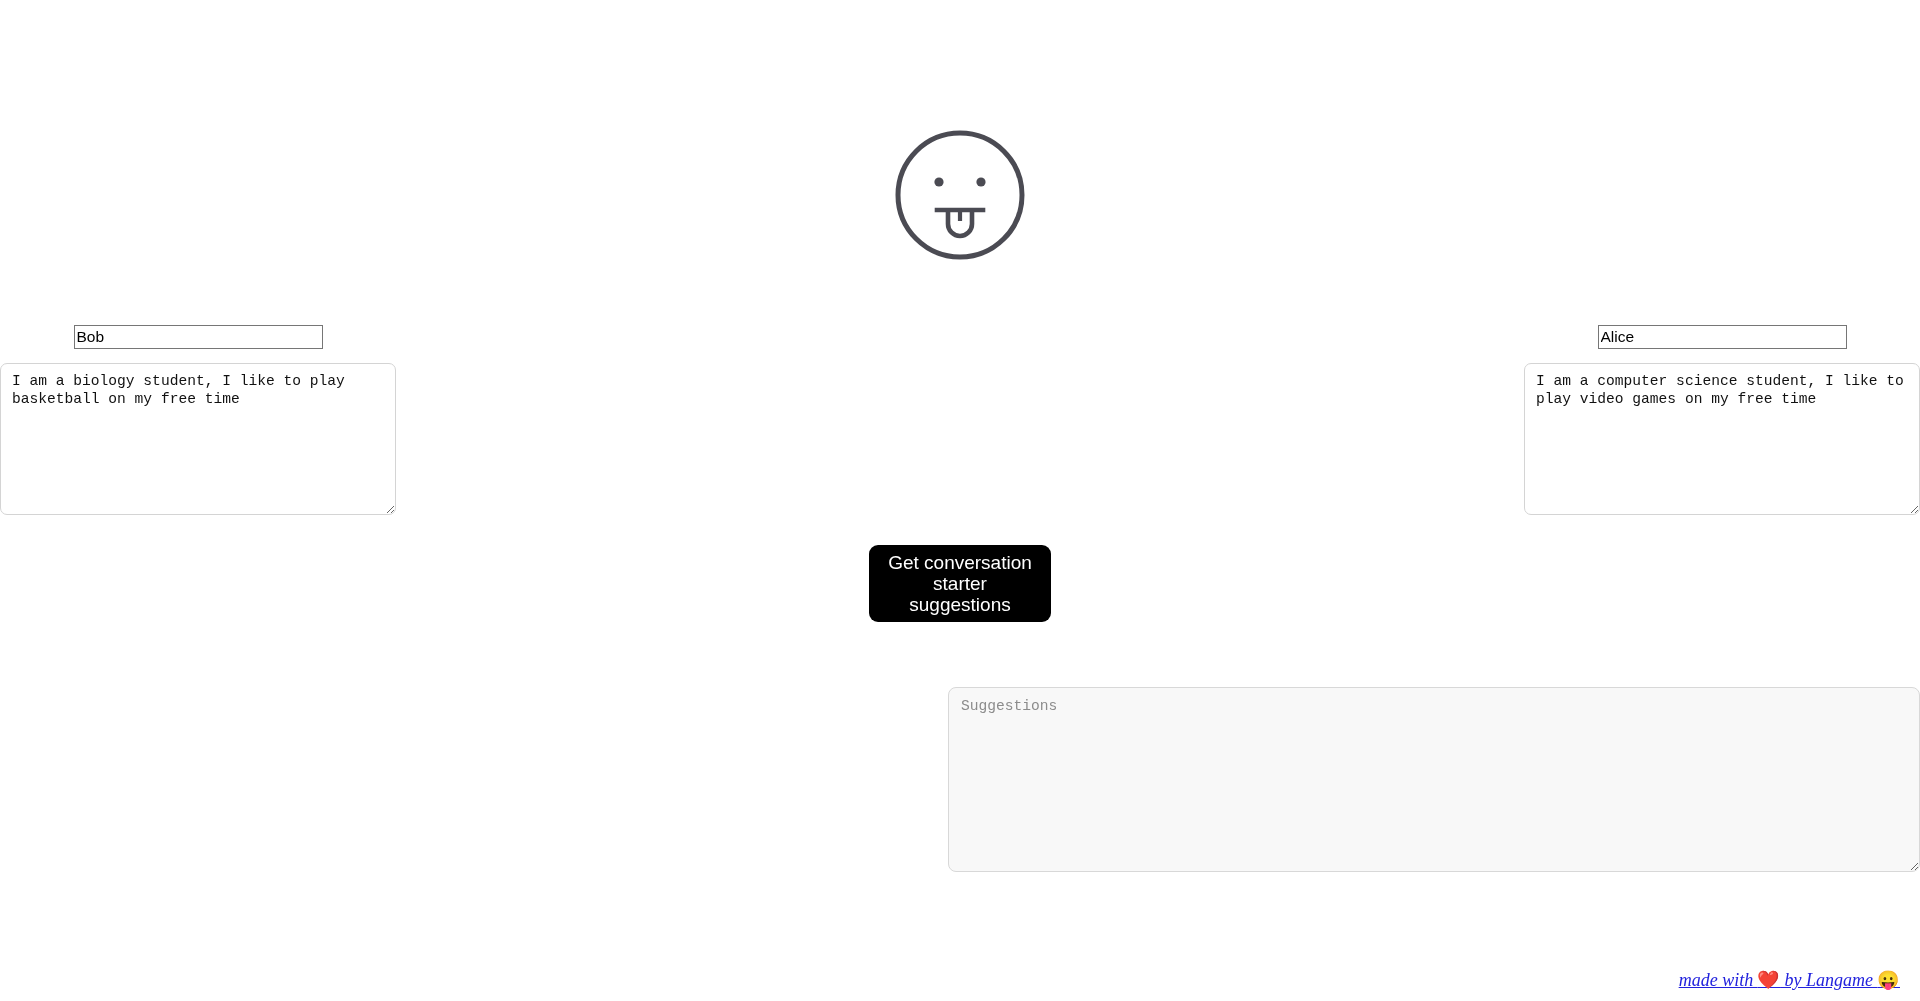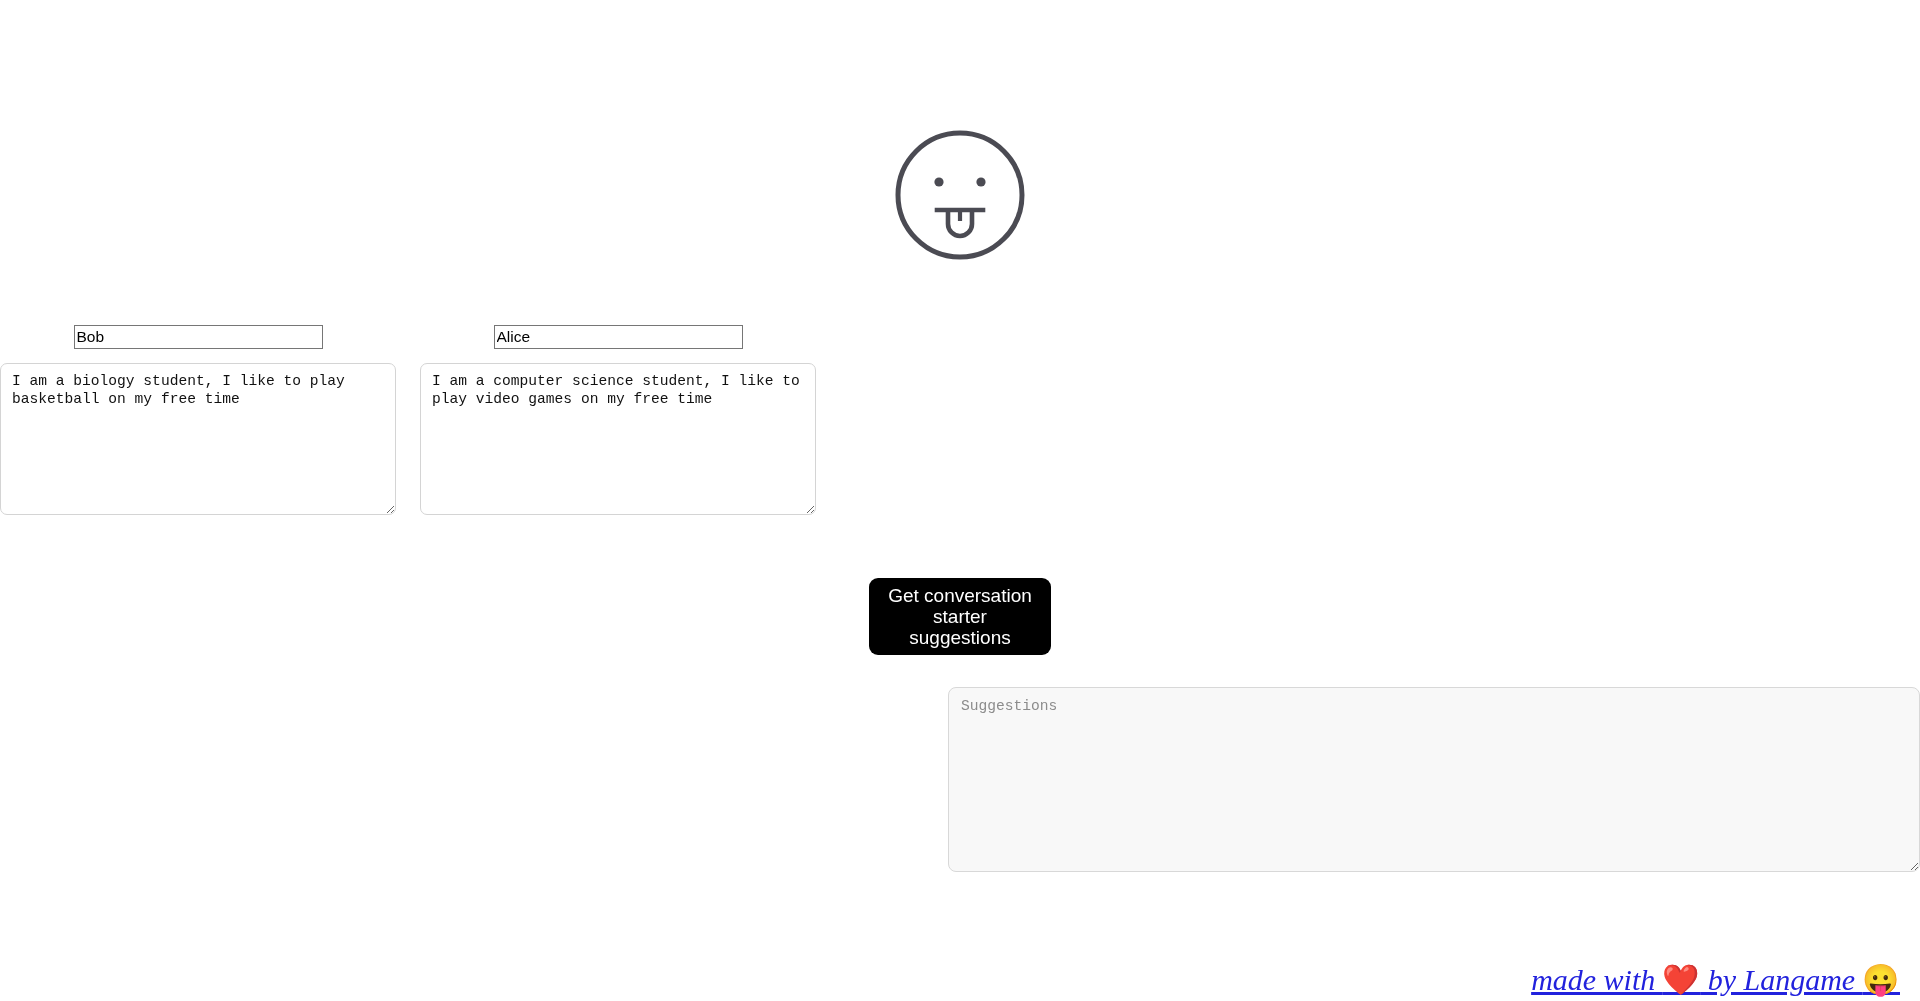--- a/index.html
+++ b/index.html
@@ -28,22 +28,22 @@
     display: block;
   }
 
   
   .personas {
     position: absolute;
     left: 0;
     right: 0;
     top: 325px;
     display: flex;
-    justify-content: flex-start;
-    gap: 24px;
+    justify-content: space-between;
+    gap: 32px;
   }
   .persona-col {
     display: flex;
     flex-direction: column;
     align-items: center;
     width: 396px;
   }
   .name-input {
     width: 243px;
     height: 20px;
@@ -74,21 +74,21 @@
     resize: both;
     outline: none;
     overflow: hidden;
   }
 
   
   .button-row {
     position: absolute;
     left: 0;
     right: 0;
-    top: 578px;
+    top: 545px;
     display: flex;
     justify-content: center;
   }
   .primary-button {
     width: 182px;
     height: 77px;
     box-sizing: border-box;
     padding: 0 12px;
     border: none;
     border-radius: 9px;
@@ -137,21 +137,21 @@
   .footer-credit {
     position: absolute;
     right: 20px;
     bottom: 8px;
     display: inline-flex;
     align-items: baseline;
     gap: 0;
     color: #2222dd;
     font-family: "Liberation Serif", serif;
     font-style: italic;
-    font-size: 30px;
+    font-size: 18px;
     line-height: 26px;
     text-decoration: underline;
     text-decoration-color: #2222dd;
     white-space: pre;
     cursor: pointer;
   }
   .footer-credit .emoji {
     font-style: normal;
   }
 </style>

